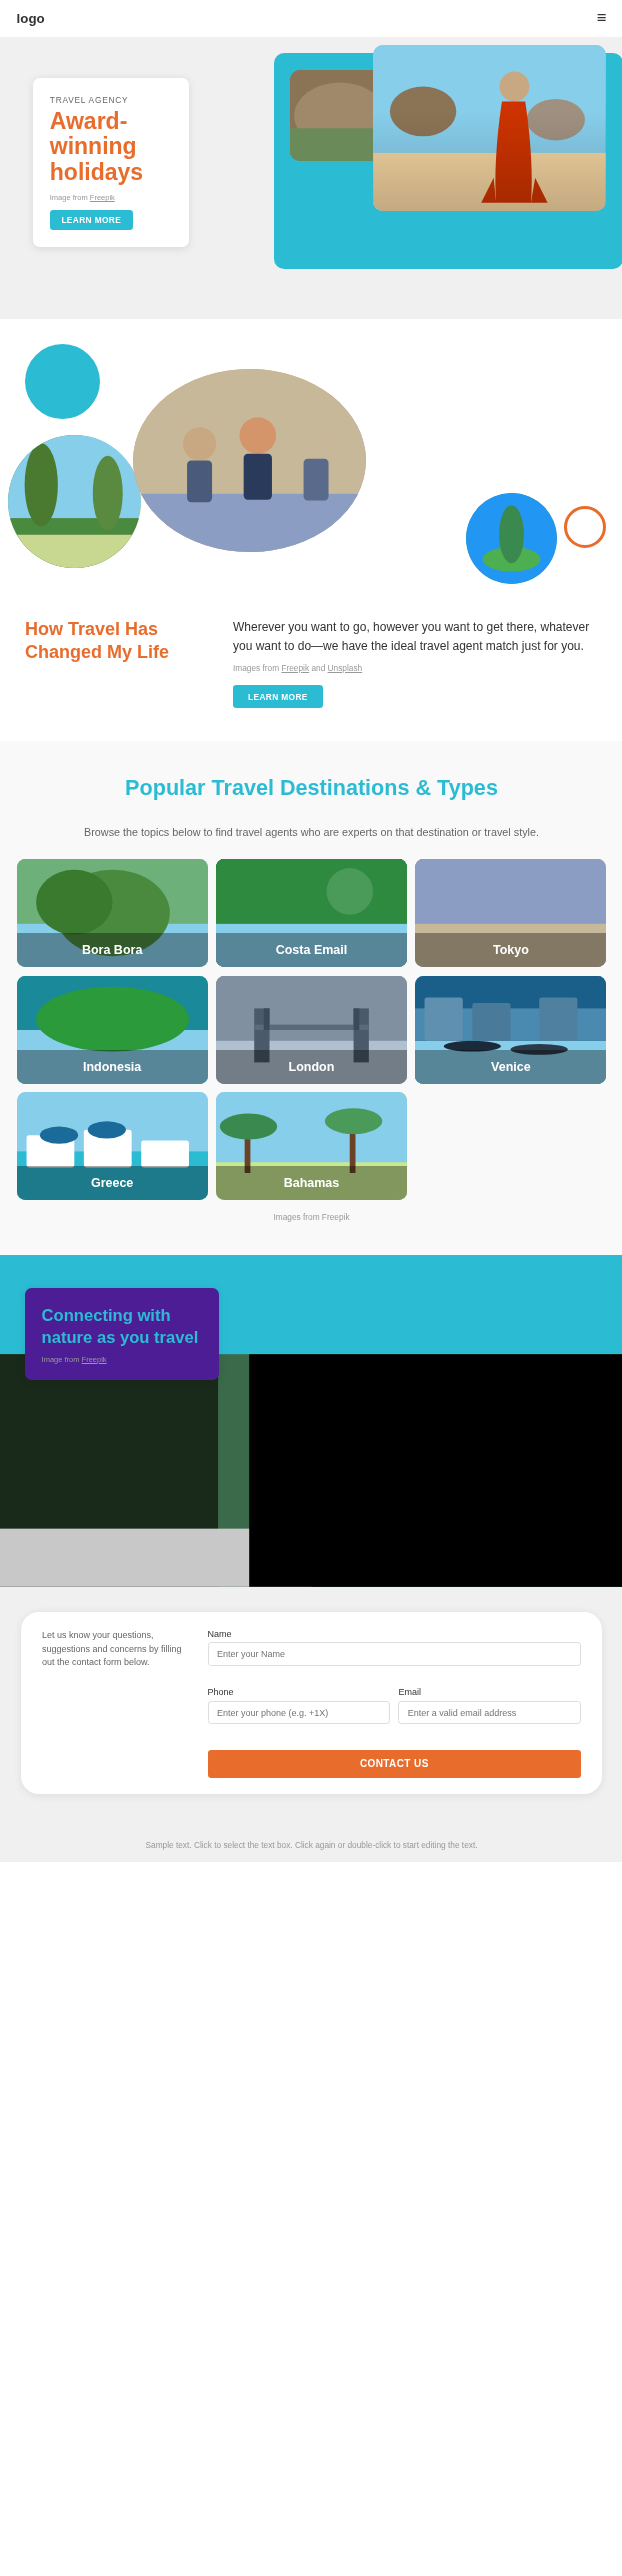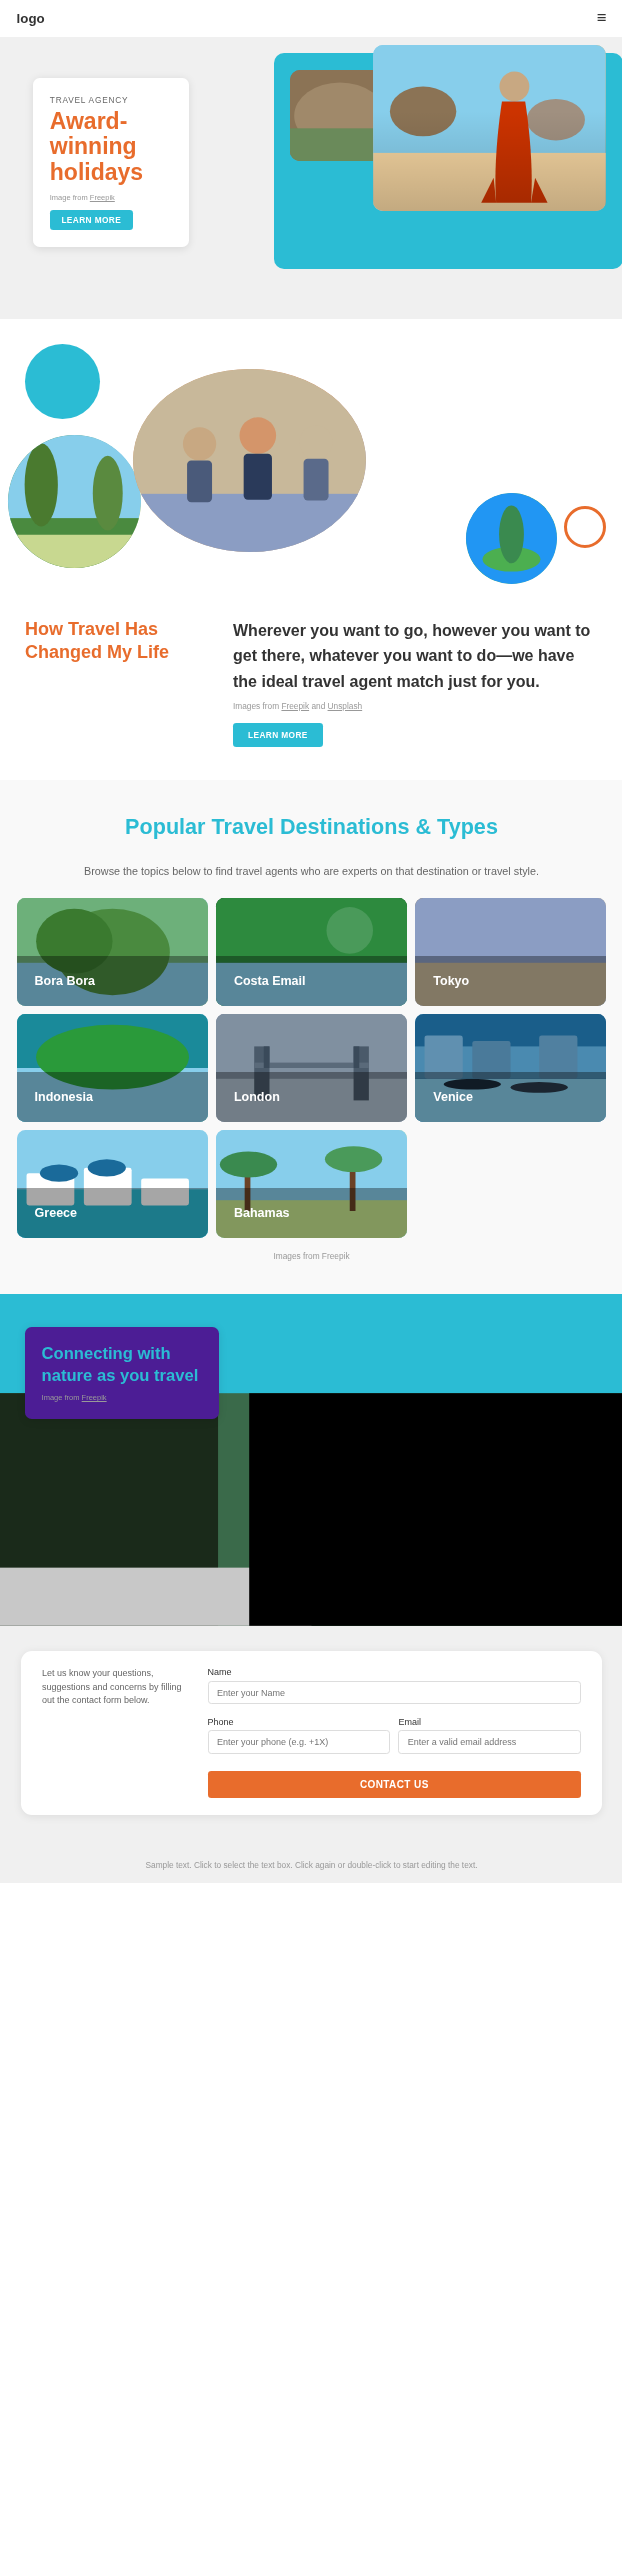--- a/index.html
+++ b/index.html
@@ -201,24 +201,24 @@
     .travel-changed-title {
       font-size: 18px;
       font-weight: bold;
       color: #e86c2c;
       line-height: 1.3;
     }
     .travel-changed-right {
       flex: 1;
     }
     .travel-changed-desc {
-      font-size: 16px;
+      font-size: 12px;
       color: #333;
       line-height: 1.6;
-      font-weight: bold;
+      font-weight: normal;
       margin-bottom: 6.6px;
     }
     .travel-changed-credit {
       font-size: 8.3px;
       color: #999;
       margin-bottom: 12.5px;
     }
     .travel-changed-credit a { color: #999; }
     .btn-learn-more-2 {
       background: #2bbcd4;
@@ -272,22 +272,22 @@
     }
     .dest-card-label {
       position: absolute;
       bottom: 0;
       left: 0;
       right: 0;
       background: rgba(0,0,0,0.35);
       color: #fff;
       font-size: 12.5px;
       font-weight: bold;
-      padding: 18px;
-      text-align: left;
+      padding: 10px;
+      text-align: center;
     }
     .dest-bora-bora { background: linear-gradient(160deg, #6db07a 0%, #87ceeb 40%, #e8c97a 100%); }
     .dest-costa-rica { background: linear-gradient(160deg, #1a5e2a 0%, #2d8a3e 40%, #87ceeb 100%); }
     .dest-tokyo { background: linear-gradient(160deg, #8b7355 0%, #c8b89a 50%, #6090b0 100%); }
     .dest-indonesia { background: linear-gradient(160deg, #1a8a9a 0%, #87ceeb 50%, #c8d890 100%); }
     .dest-paris { background: linear-gradient(160deg, #8B4513 0%, #c0664a 40%, #e8a080 100%); }
     .dest-london { background: linear-gradient(160deg, #5a6a8a 0%, #8090a0 50%, #b0c0d0 100%); }
     .dest-greece { background: linear-gradient(160deg, #fff 0%, #f0f0f0 30%, #2bbcd4 70%, #87ceeb 100%); }
     .dest-venice { background: linear-gradient(160deg, #87ceeb 0%, #1a5e8a 40%, #c8d4e8 100%); }
     .dest-bahamas { background: linear-gradient(160deg, #87ceeb 0%, #c8e890 50%, #3a8a4f 100%); }
@@ -338,21 +338,21 @@
     .nature-credit a { color: #999; }
 
     
     .contact-section {
       background: #f0f0f0;
       padding: 25px 16.6px 33px 16.6px;
       position: relative;
     }
     .contact-form-wrapper {
       background: #fff;
-      border-radius: 11px;
+      border-radius: 18px;
       padding: 16.6px 21px;
       display: flex;
       gap: 16.6px;
       max-width: 581px;
       margin: 0 auto;
       box-shadow: 0 1.7px 8.3px rgba(0,0,0,0.08);
     }
     .contact-left {
       flex: 0 0 149px;
     }
@@ -370,21 +370,21 @@
       margin-bottom: 3.3px;
       font-weight: 500;
     }
     .form-input {
       width: 100%;
       border: 0.8px solid #ddd;
       border-radius: 3.3px;
       padding: 5.8px 8.3px;
       font-size: 9px;
       color: #333;
-      margin-bottom: 6px;
+      margin-bottom: 15px;
       outline: none;
     }
     .form-row {
       display: flex;
       gap: 8.3px;
     }
     .form-row .form-group {
       flex: 1;
     }
     .form-group {

